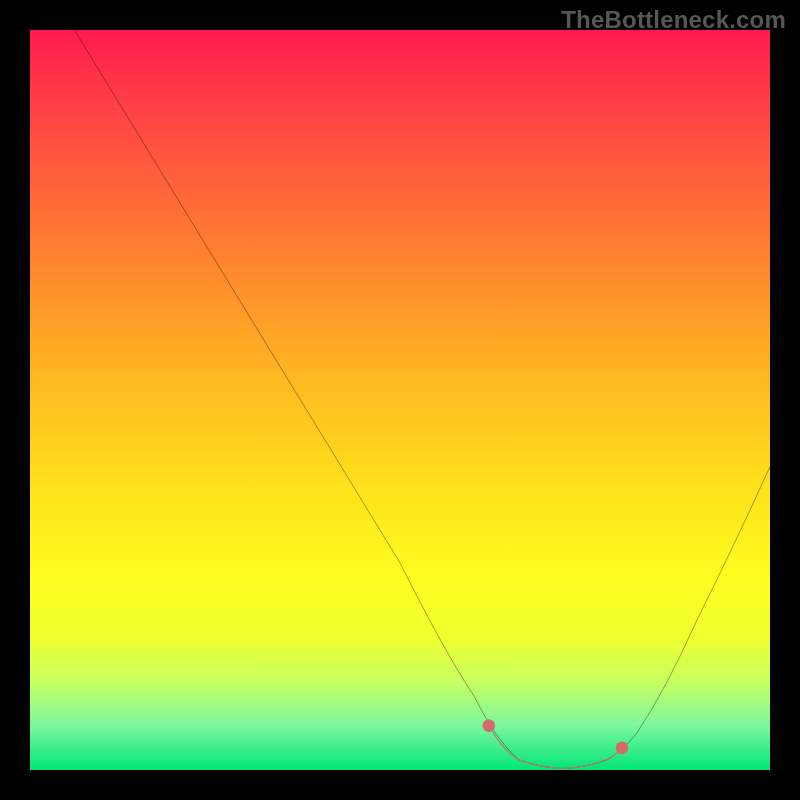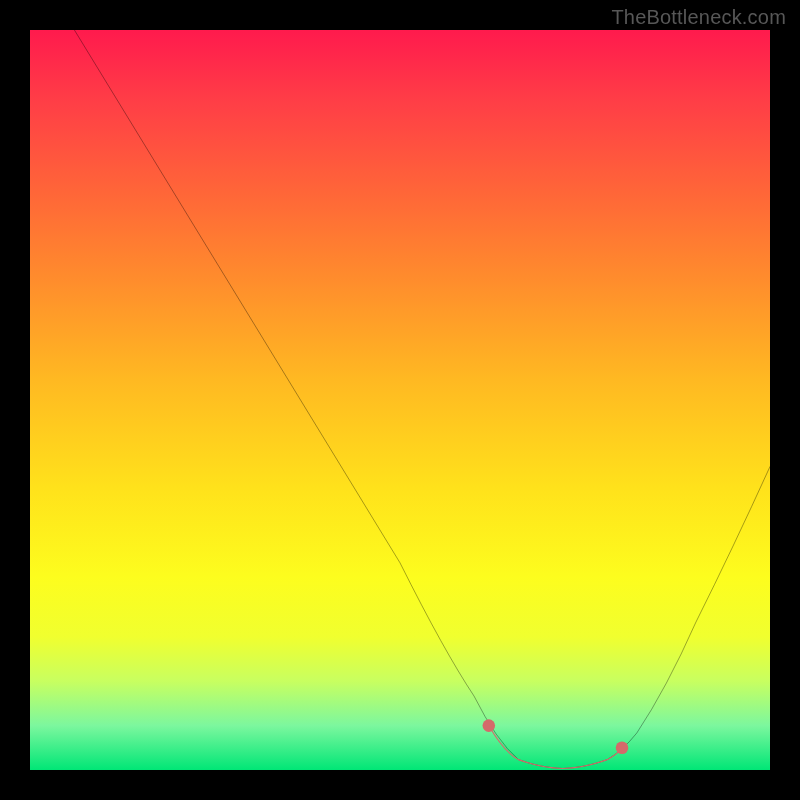--- a/index.html
+++ b/index.html
@@ -9,22 +9,22 @@
     width: 800px;
     height: 800px;
     position: relative;
     font-family: Arial, Helvetica, sans-serif;
   }
   .watermark {
     position: absolute;
     top: 6px;
     right: 14px;
     color: #575757;
-    font-size: 20px;
-    font-weight: normal;
+    font-size: 24px;
+    font-weight: bold;
     letter-spacing: 0.2px;
     z-index: 10;
   }
   .plot-area {
     position: absolute;
     left: 30px;
     top: 30px;
     width: 740px;
     height: 740px;
     background: linear-gradient(to bottom,

